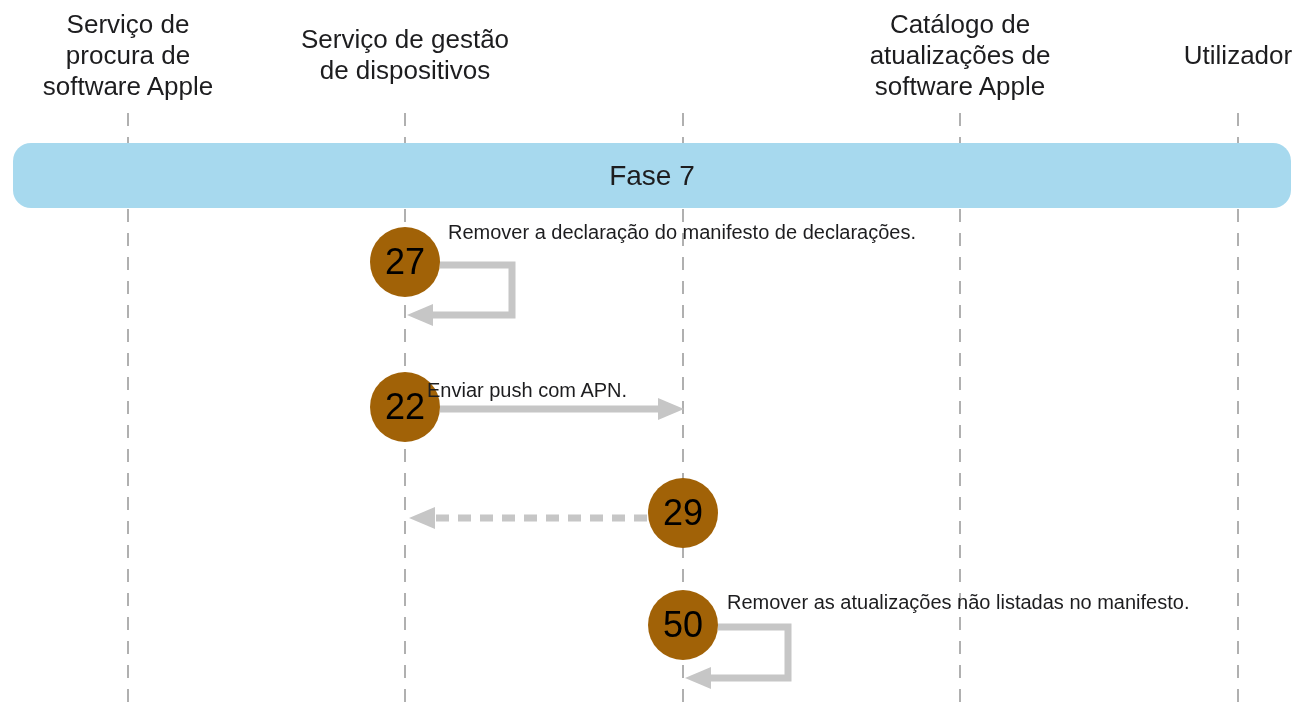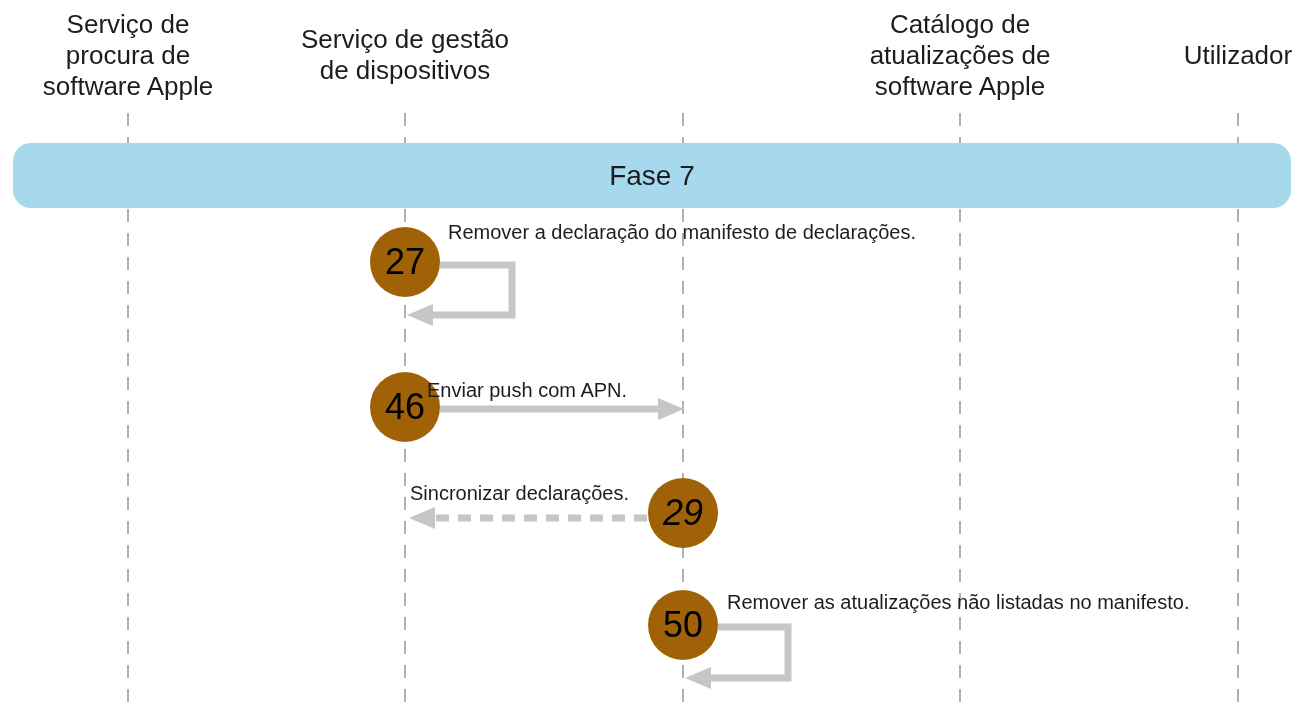--- a/index.html
+++ b/index.html
@@ -29,21 +29,21 @@
   .hdr.h3{left:533px;}
   .hdr.h4{left:810px;}
   .hdr.h5{left:1088px;}
   .circle{
     position:absolute;width:70px;height:70px;border-radius:50%;
     background:#a16207;display:flex;align-items:center;justify-content:center;
     font-size:36px;color:#000000;
   }
   .circle.c27{left:370px;top:227px;}
   .circle.c28{left:370px;top:372px;}
-  .circle.c29{left:648px;top:478px;font-style:italic;}
+  .circle.c29{left:648px;top:478px;}
   .circle.c30{left:648px;top:590px;}
   .lbl{
     position:absolute;font-size:20px;line-height:24px;
     color:#1d1d1f;white-space:nowrap;
   }
   .lbl.l27{left:448px;top:220px;}
   .lbl.l28{left:427px;top:378px;}
   .lbl.l29{left:410px;top:481px;}
   .lbl.l30{left:727px;top:590px;}
 </style>
@@ -81,22 +81,21 @@
 procura de
 software Apple</div>
   <div class="hdr h2">Serviço de gestão
 de dispositivos</div>
   <div class="hdr h4">Catálogo de
 atualizações de
 software Apple</div>
   <div class="hdr h5">Utilizador</div>
 
   <div class="circle c27">27</div>
-  <div class="circle c28">46</div>
+  <div class="circle c28">22</div>
   <div class="circle c29">29</div>
   <div class="circle c30">50</div>
 
   <div class="lbl l27">Remover a declaração do manifesto de declarações.</div>
   <div class="lbl l28">Enviar push com APN.</div>
-  <div class="lbl l29">Sincronizar declarações.</div>
   <div class="lbl l30">Remover as atualizações não listadas no manifesto.</div>
 
 </div>
 
 </body></html>

